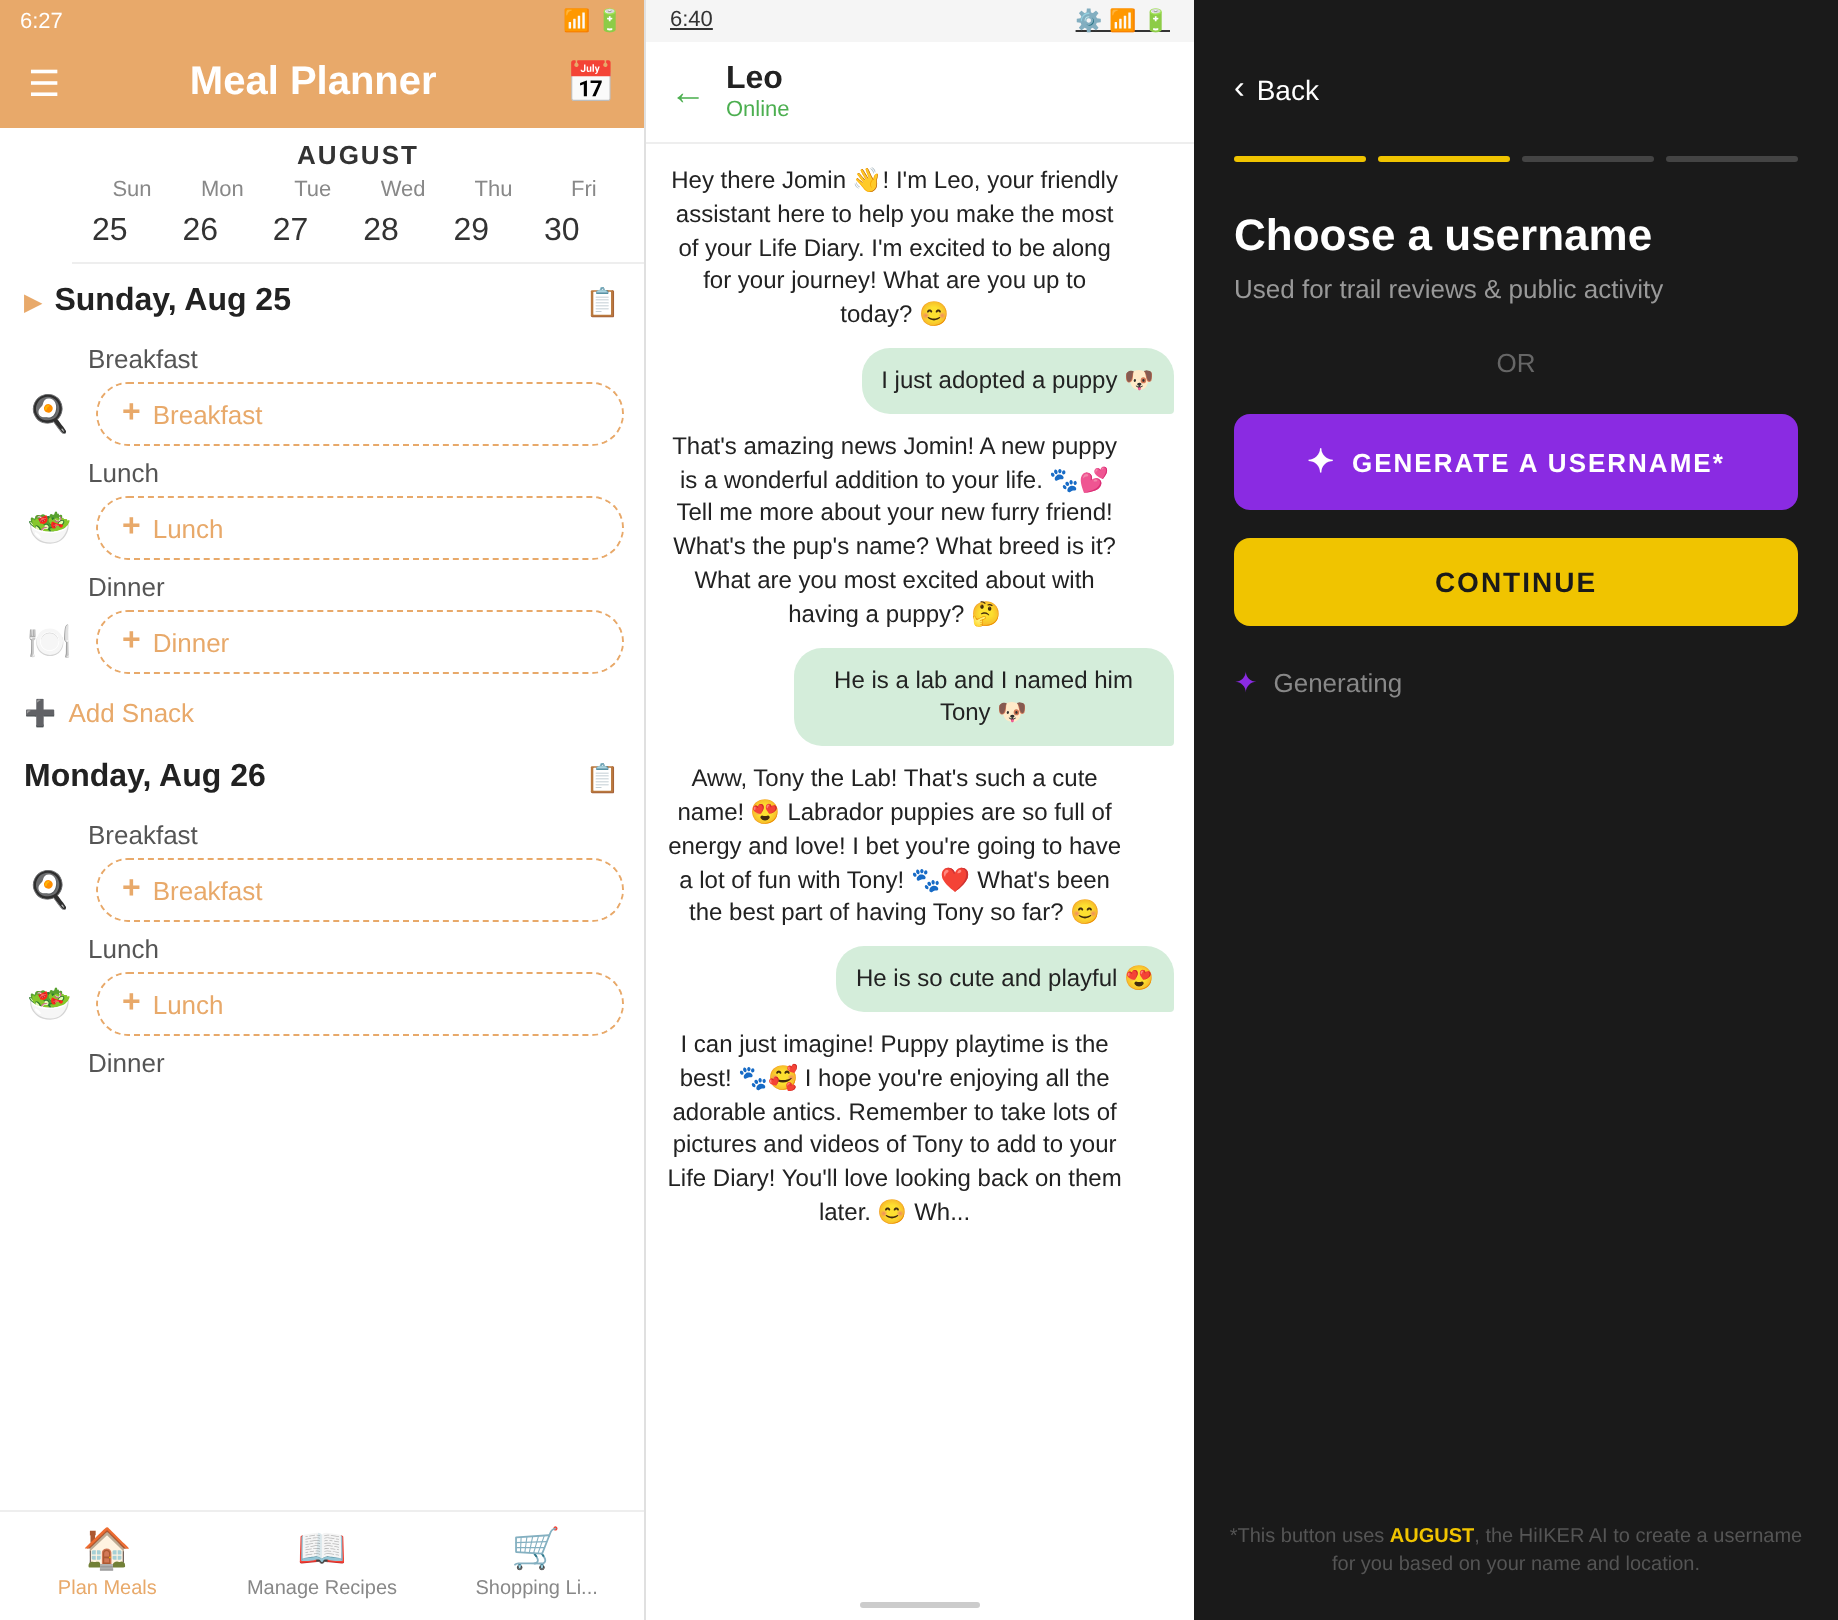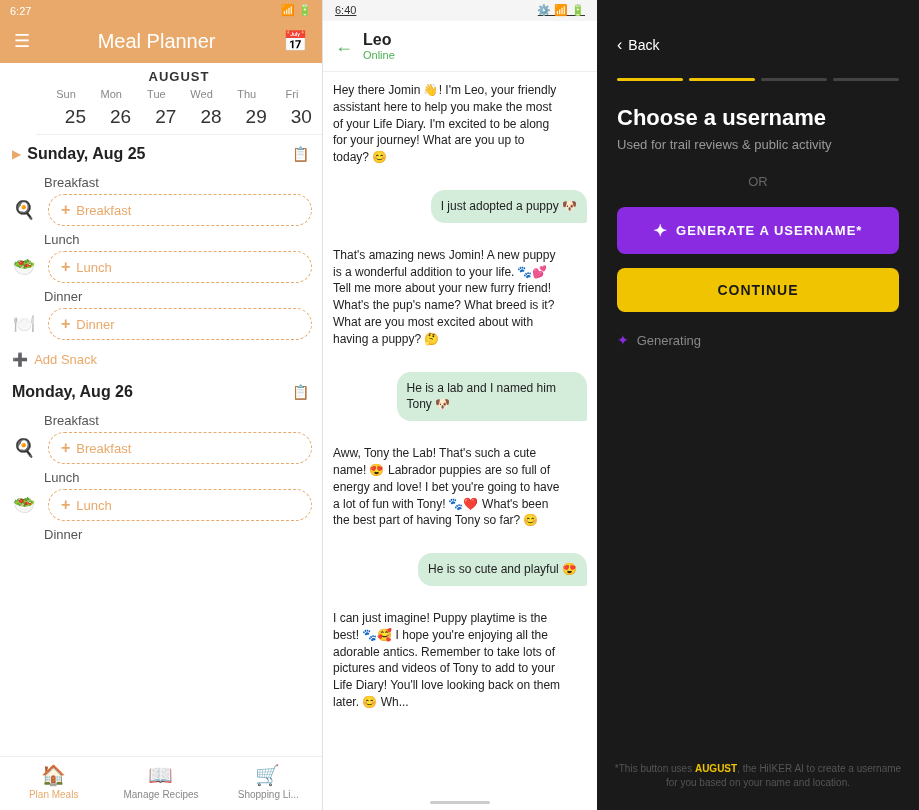--- a/index.html
+++ b/index.html
@@ -35,21 +35,21 @@
     .meal-header {
       background: #e8a96a;
       padding: 8px 14px 10px;
       display: flex;
       align-items: center;
       justify-content: space-between;
     }
     .meal-header-title {
       color: #fff;
       font-size: 20px;
-      font-weight: 400;
+      font-weight: 700;
     }
     .meal-header-icon {
       color: #fff;
       font-size: 20px;
     }
     .hamburger-icon { color: #fff; font-size: 18px; }
 
     .meal-calendar {
       background: #fff;
       padding: 6px 10px 4px;
@@ -72,22 +72,22 @@
       margin-bottom: 4px;
     }
     .cal-days-header span { width: 40px; text-align: center; }
     .cal-dates {
       display: flex;
       justify-content: space-between;
       align-items: center;
     }
     .cal-date {
       width: 40px;
-      text-align: right;
-      font-size: 19px;
+      text-align: left;
+      font-size: 16px;
       color: #333;
       padding: 2px 0;
     }
 
     .meal-scroll {
       flex: 1;
       overflow-y: auto;
       padding: 0 10px 10px;
     }
 
@@ -213,22 +213,23 @@
     .chat-user-info { flex: 1; }
     .chat-user-name { font-size: 16px; font-weight: 600; color: #222; }
     .chat-user-status { font-size: 11px; color: #4CAF50; }
 
     .chat-messages {
       flex: 1;
       overflow-y: auto;
       padding: 10px 10px;
       display: flex;
       flex-direction: column;
-      gap: 24px;
+      gap: 8px;
       background: #fff;
+      text-align: center;
     }
 
     .msg-left {
       max-width: 90%;
       align-self: flex-start;
       font-size: 12px;
       color: #222;
       line-height: 1.4;
     }
     .msg-right {

